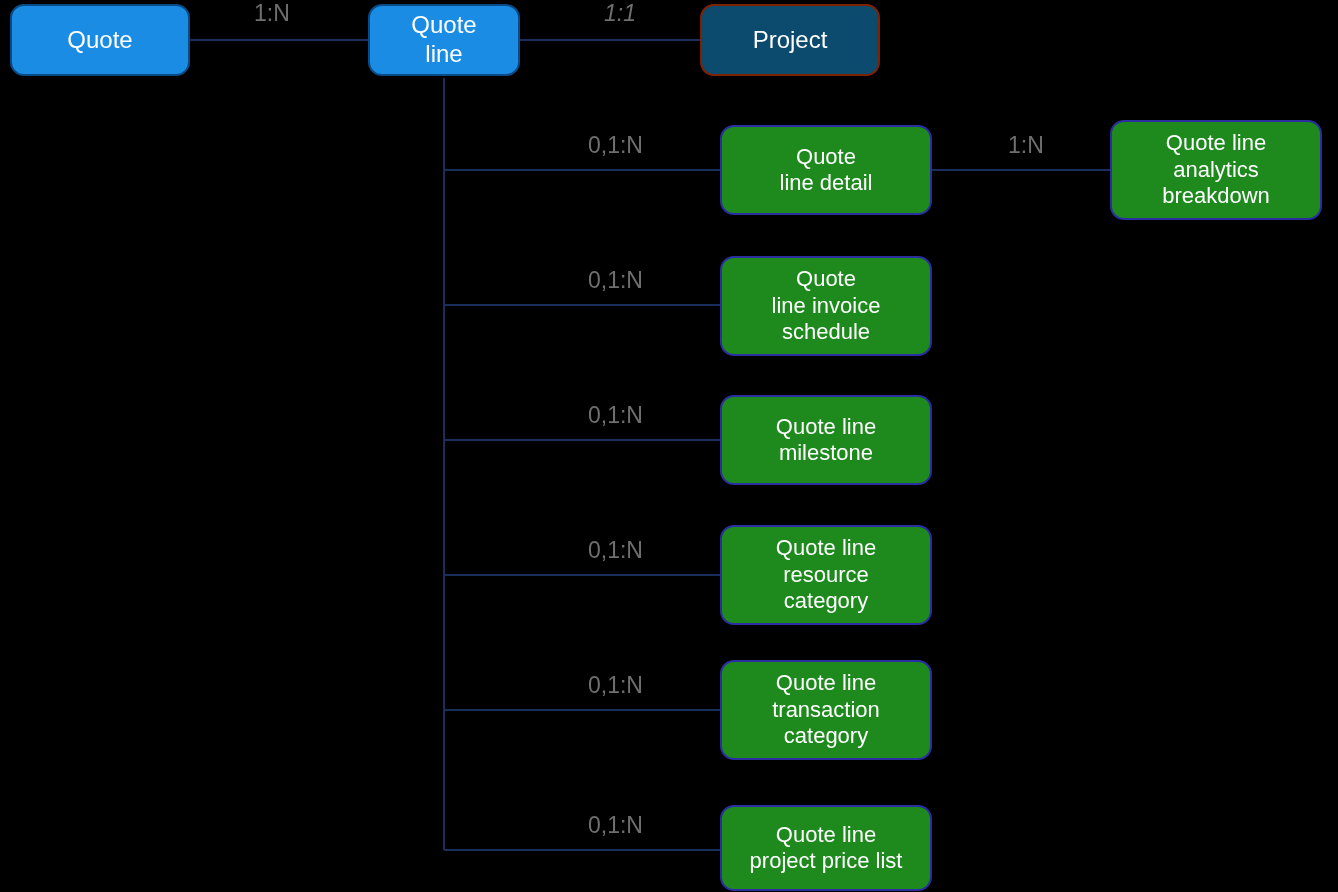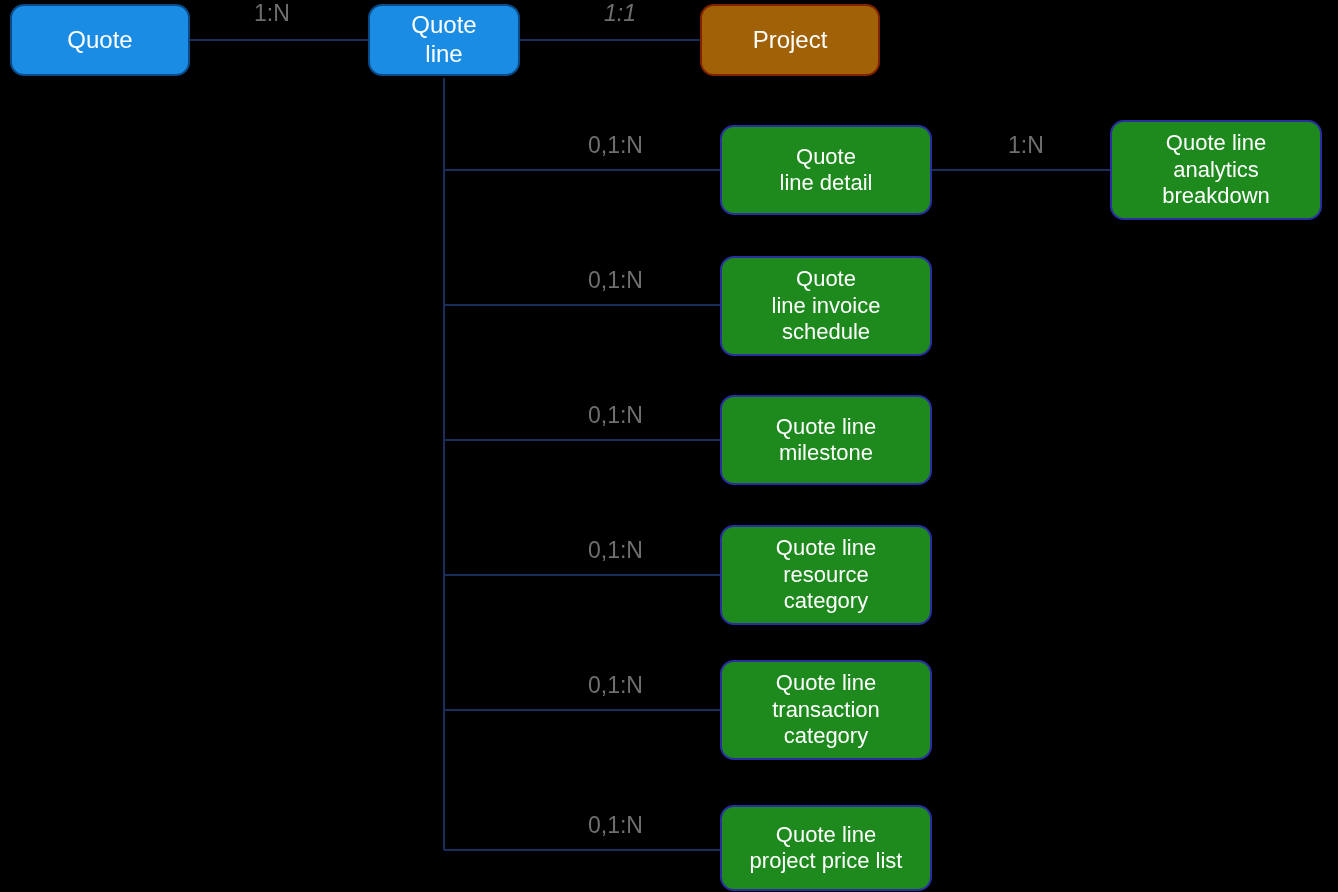--- a/index.html
+++ b/index.html
@@ -24,21 +24,21 @@
     text-align: center;
     color: #fff;
     font-size: 24px;
     line-height: 1.2;
     border-radius: 14px;
     box-sizing: border-box;
     padding: 6px 10px;
     white-space: pre-line;
   }
   .blue   { background: #1b8ce3; border: 2px solid #0a4a86; }
-  .orange { background: #a16207; border: 2px solid #802200; }
+  .orange { background: #0c4a6e; border: 2px solid #802200; }
   .green  { background: #1e8a1e; border: 2px solid #2a2ea0; font-size: 22px; }
   .rel-label {
     position: absolute;
     color: #6f6f6f;
     font-size: 23px;
     font-family: "Segoe UI", Arial, sans-serif;
   }
   svg.connectors {
     position: absolute;
     left: 0; top: 0;

